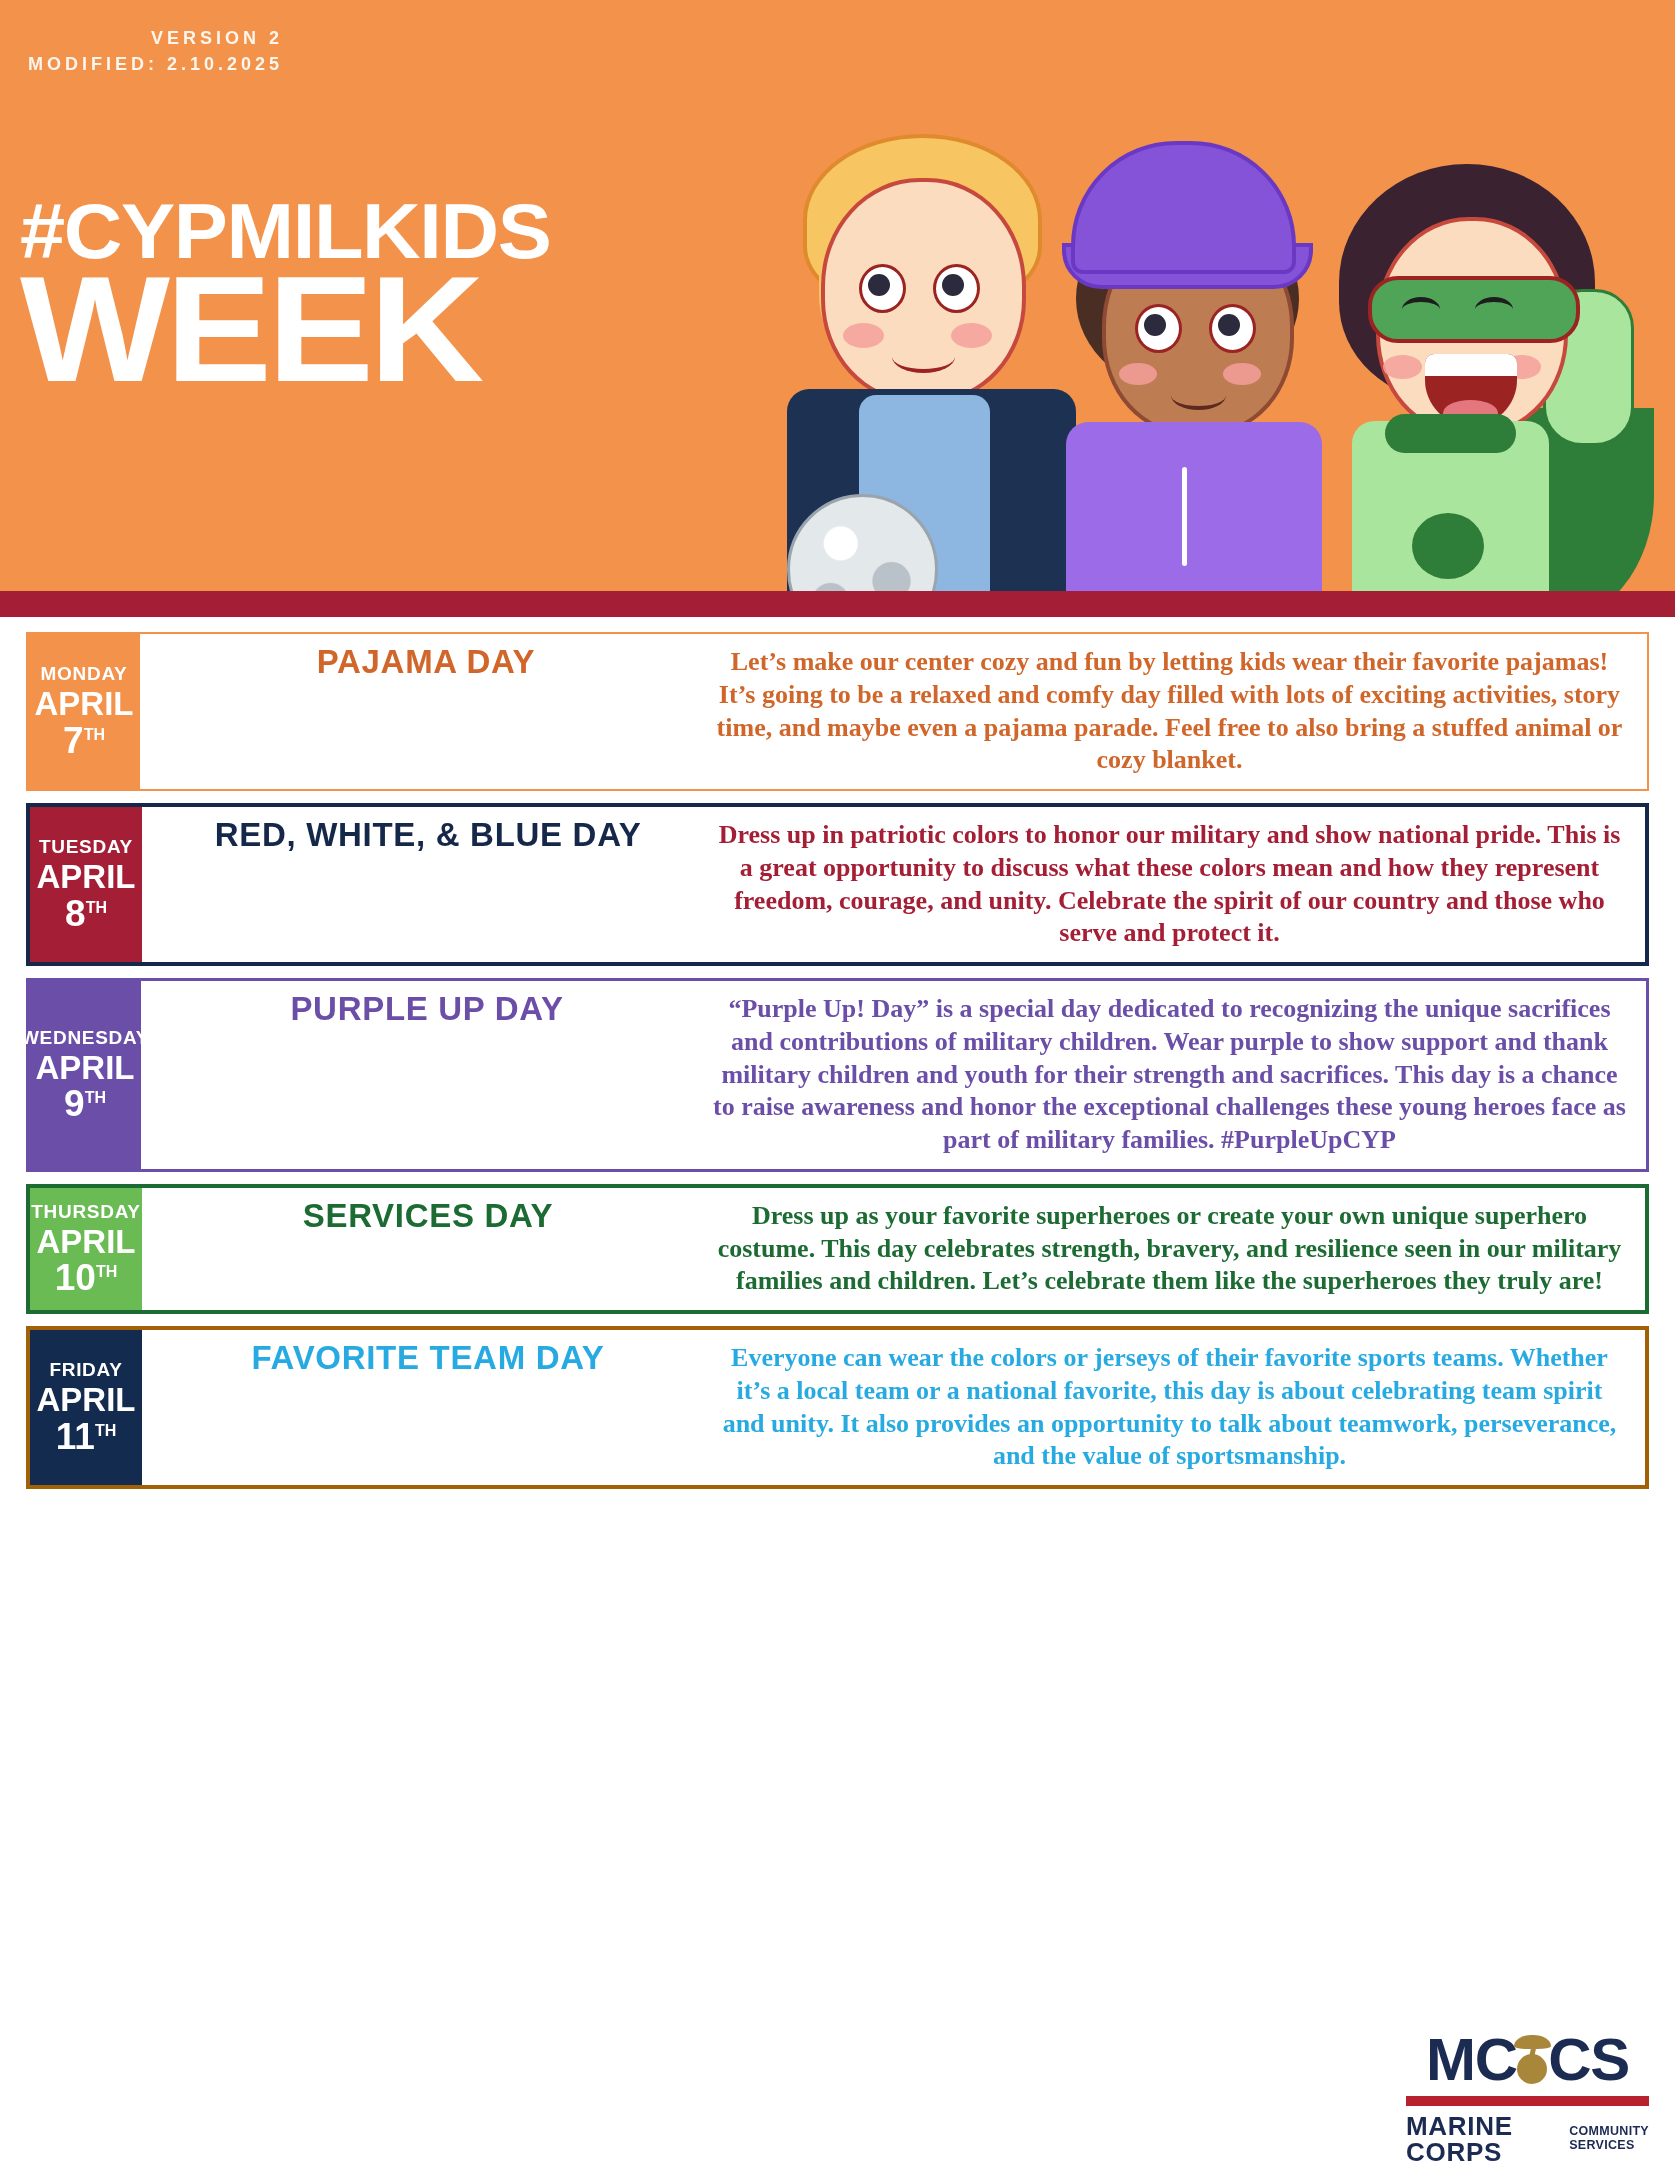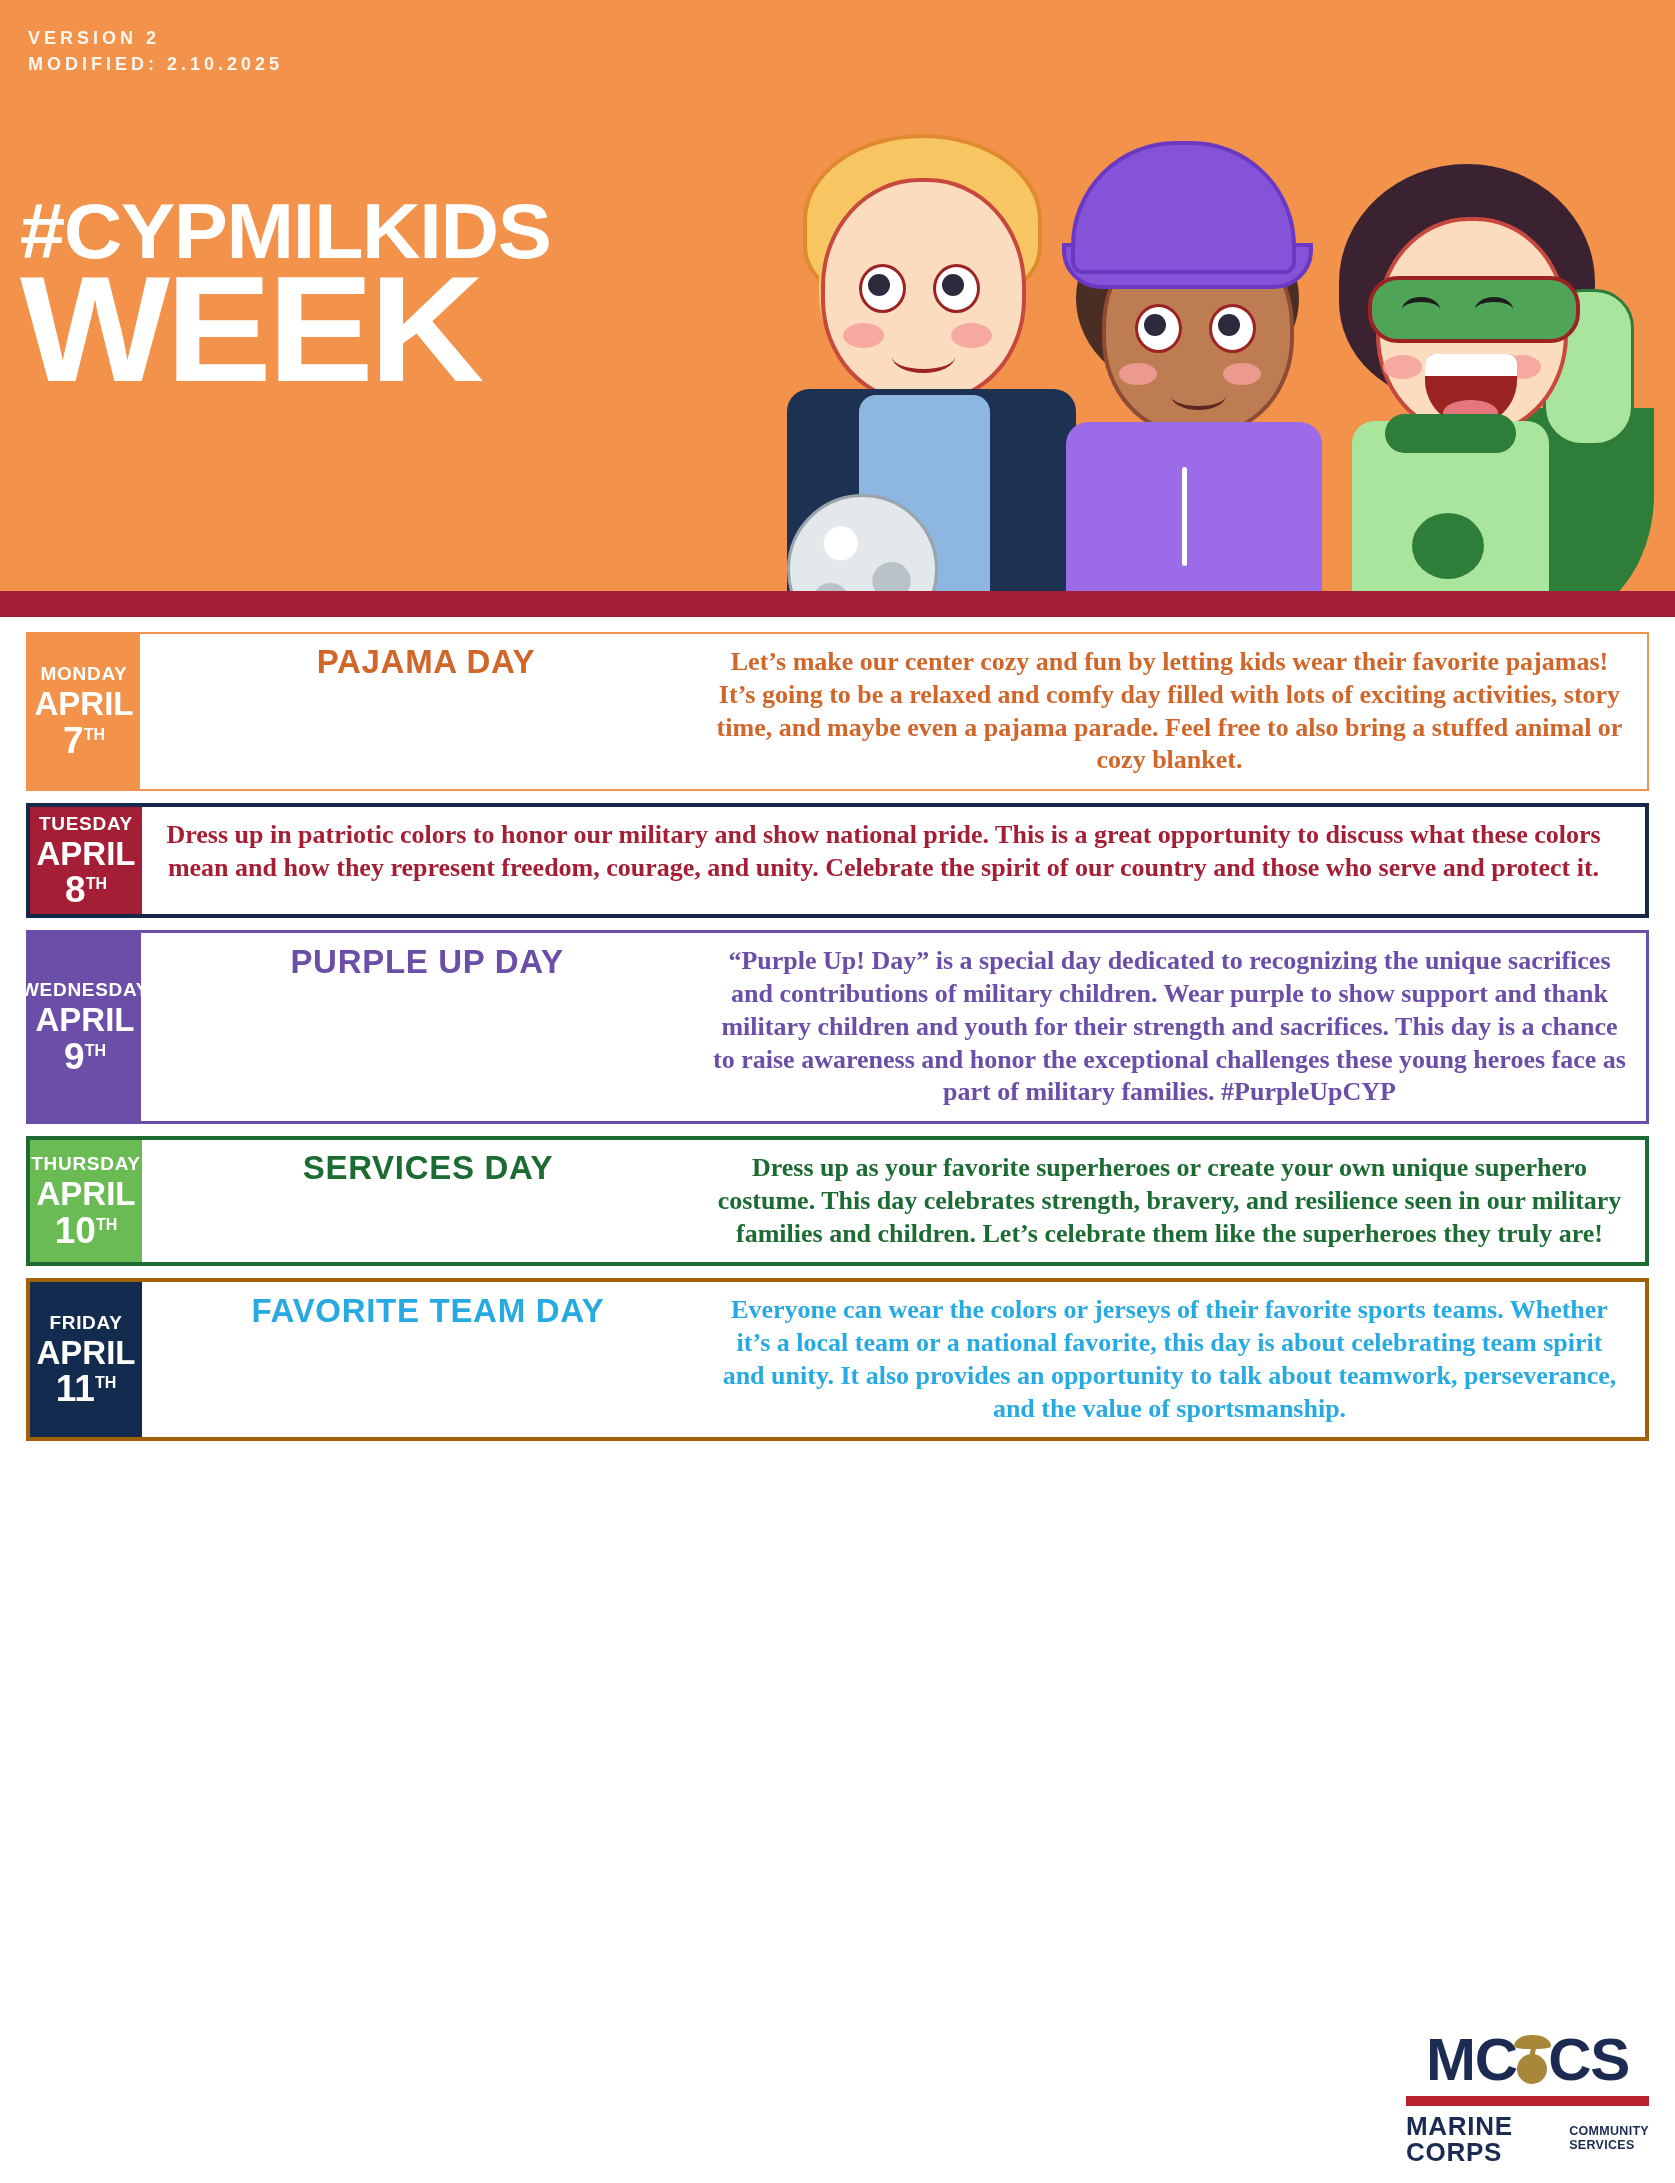--- a/index.html
+++ b/index.html
@@ -18,21 +18,21 @@
     overflow:hidden;
   }
   .version-block{
     position:absolute;left:28px;top:25px;
     color:#FDF6EE;
     font-size:18px;
     font-weight:bold;
     letter-spacing:4px;
     line-height:1.45;
   }
-  .version-block div{white-space:nowrap;}
+  .version-block div{white-space:nowrap;text-align:right;}
 
   .big-title{
     position:absolute;left:20px;top:200px;
     color:#ffffff;
     line-height:0.82;
   }
   .title-line1{
     font-size:78px;font-weight:bold;letter-spacing:-1.3px;
     font-family:"Liberation Sans", sans-serif;
     transform:scaleX(1.04);transform-origin:left center;
@@ -366,20 +366,43 @@
     </div>
   </div>
 
   <div class="day-row row-tue">
     <div class="day-bar">
       <div class="bar-dow">TUESDAY</div>
       <div class="bar-month">APRIL</div>
       <div class="bar-daynum"><span>8</span><sup>TH</sup></div>
     </div>
     <div class="day-content">
+      <div class="day-left">
+        <div class="day-title">RED, WHITE, &amp; BLUE DAY</div>
+        <div class="day-art">
+          <div class="art singer">
+            <div class="shair"></div>
+            <div class="sface"></div>
+            <div class="seye l"></div>
+            <div class="seye r"></div>
+            <div class="spup l"></div>
+            <div class="spup r"></div>
+
+            <div class="zap">
+                <i></i>
+                <i></i>
+                <i></i>
+              </div>
+            <div class="bubble">
+              <span>OH SAY CAN YOU</span>
+              <span>SEEEEEEEEEEEE</span>
+            </div>
+          </div>
+        </div>
+      </div>
       <div class="day-desc">
         <p>Dress up in patriotic colors to honor our military and show national pride. This is a great opportunity to discuss what these colors mean and how they represent freedom, courage, and unity. Celebrate the spirit of our country and those who serve and protect it.</p>
       </div>
     </div>
   </div>
 
   <div class="day-row row-wed">
     <div class="day-bar">
       <div class="bar-dow">WEDNESDAY</div>
       <div class="bar-month">APRIL</div>

